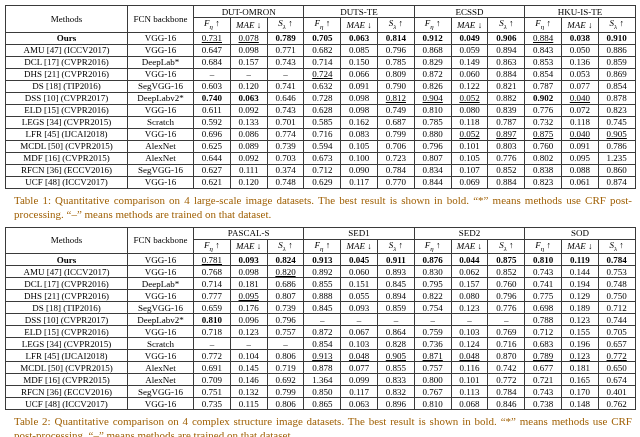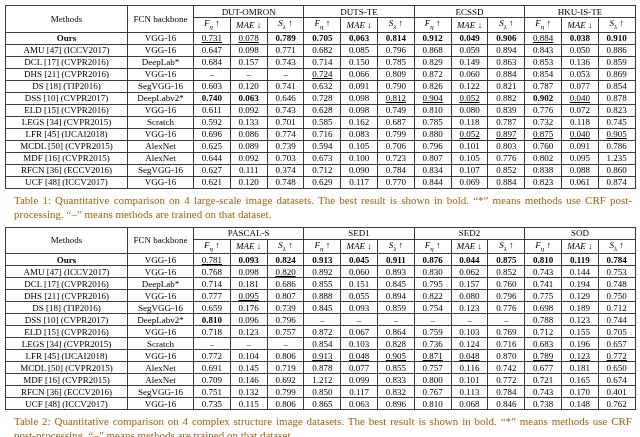--- a/index.html
+++ b/index.html
@@ -486,21 +486,21 @@
           <td>0.677</td>
           <td>0.181</td>
           <td>0.650</td>
         </tr>
         <tr>
           <td>MDF [16] (CVPR2015)</td>
           <td>AlexNet</td>
           <td>0.709</td>
           <td>0.146</td>
           <td>0.692</td>
-          <td>1.212</td>
+          <td>1.364</td>
           <td>0.099</td>
           <td>0.833</td>
           <td>0.800</td>
           <td>0.101</td>
           <td>0.772</td>
           <td>0.721</td>
           <td>0.165</td>
           <td>0.674</td>
         </tr>
         <tr>

